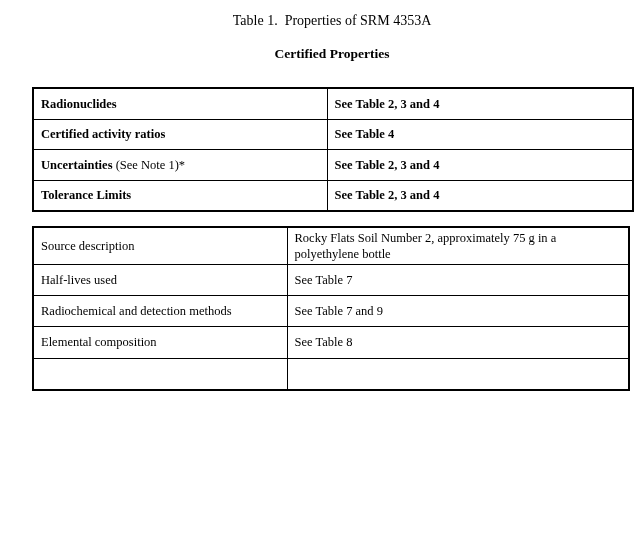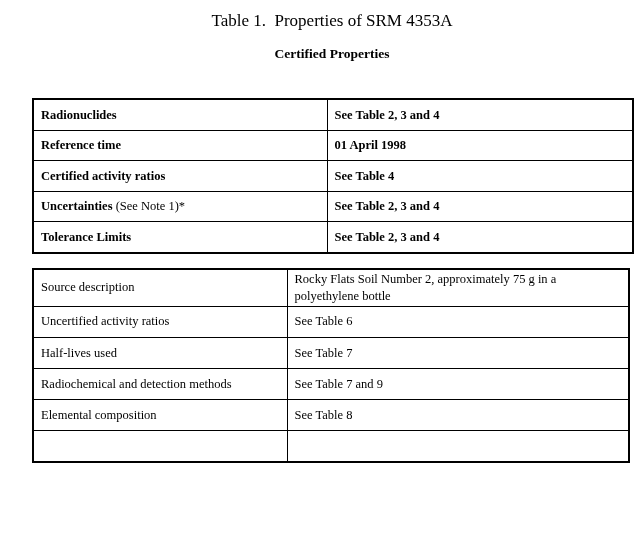--- a/index.html
+++ b/index.html
@@ -13,21 +13,21 @@
     overflow: hidden;
     box-sizing: border-box;
   }
   .content {
     width: 600px;
     margin-left: 32px;
     padding-top: 13px;
   }
   .doc-title {
     text-align: center;
-    font-size: 17px;
+    font-size: 14px;
     line-height: 16px;
     font-weight: normal;
     white-space: pre-wrap;
     margin: 0;
   }
   .section-heading {
     text-align: center;
     font-size: 13.5px;
     line-height: 16px;
     font-weight: bold;
@@ -35,21 +35,21 @@
   }
   .heading-certified { margin-top: 17px; }
   .heading-uncertified { margin-top: 15px; }
 
   table {
     border-collapse: collapse;
     table-layout: fixed;
   }
   table.tbl-certified {
     width: 600px;
-    margin-top: 36px;
+    margin-top: 25px;
   }
   table.tbl-uncertified {
     width: 596px;
     margin-top: 14px;
   }
   td {
     border: 1px solid #000000;
     padding: 1px 6px 1px 7px;
     vertical-align: middle;
     font-size: 12.5px;
@@ -76,24 +76,20 @@
       <colgroup>
         <col style="width:294px">
         <col style="width:306px">
       </colgroup>
       <tbody>
         <tr>
           <td><span>Radionuclides</span></td>
           <td><span>See Table 2, 3 and 4</span></td>
         </tr>
         <tr>
-          <td><span>Reference time</span></td>
-          <td><span>01 April 1998</span></td>
-        </tr>
-        <tr>
           <td><span>Certified activity ratios</span></td>
           <td><span>See Table 4</span></td>
         </tr>
         <tr>
           <td><span>Uncertainties</span><span class="note-regular"> (See Note 1)*</span></td>
           <td><span>See Table 2, 3 and 4</span></td>
         </tr>
         <tr>
           <td><span>Tolerance Limits</span></td>
           <td><span>See Table 2, 3 and 4</span></td>
@@ -106,24 +102,20 @@
       <colgroup>
         <col style="width:254px">
         <col style="width:342px">
       </colgroup>
       <tbody>
         <tr class="row-tall">
           <td><span>Source description</span></td>
           <td><span>Rocky Flats Soil Number 2, approximately 75 g in a polyethylene bottle</span></td>
         </tr>
         <tr>
-          <td><span>Uncertified activity ratios</span></td>
-          <td><span>See Table 6</span></td>
-        </tr>
-        <tr>
           <td><span>Half-lives used</span></td>
           <td><span>See Table 7</span></td>
         </tr>
         <tr>
           <td><span>Radiochemical and detection methods</span></td>
           <td><span>See Table 7 and 9</span></td>
         </tr>
         <tr>
           <td><span>Elemental composition</span></td>
           <td><span>See Table 8</span></td>

